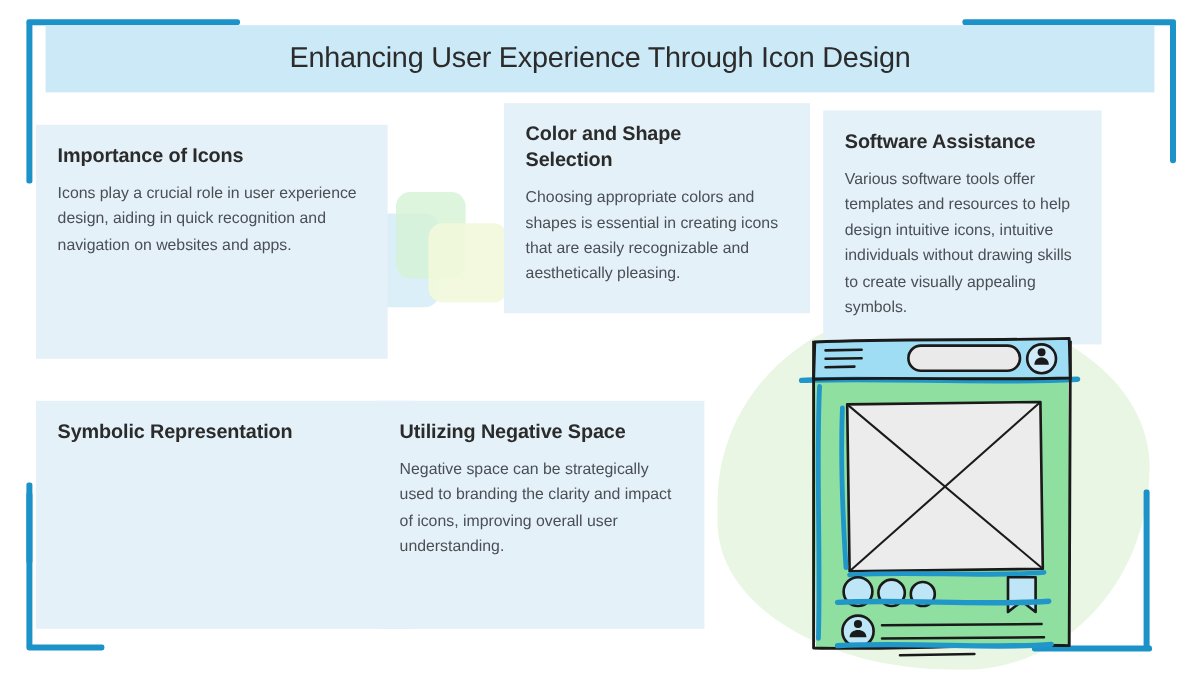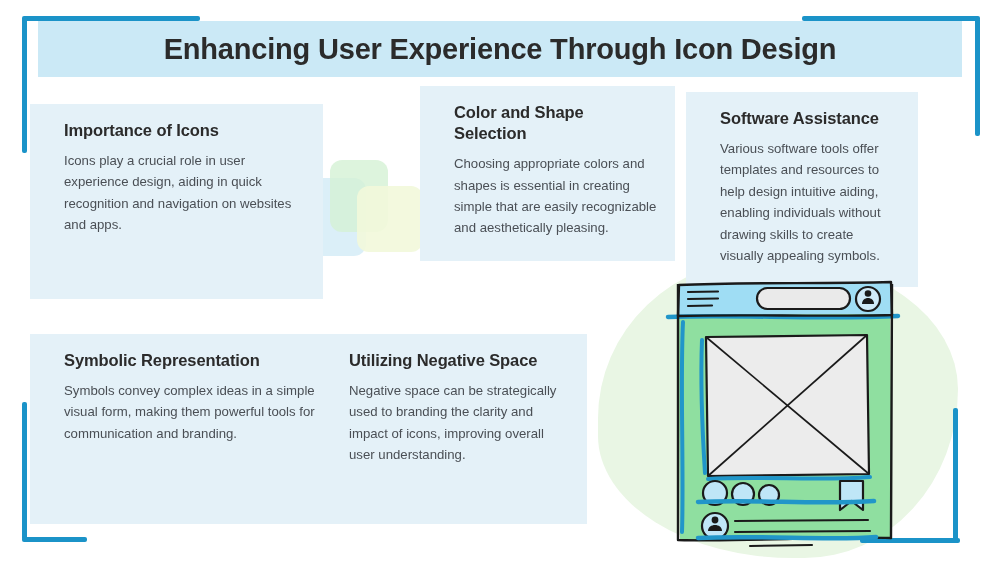--- a/index.html
+++ b/index.html
@@ -42,33 +42,33 @@
     left: 38px;
     top: 21px;
     width: 924px;
     height: 56px;
     background: #cbe9f6;
     display: flex;
     align-items: center;
     justify-content: center;
   }
   .title-text {
-    font-size: 29px;
-    font-weight: bold;
+    font-size: 24px;
+    font-weight: normal;
     color: #2b2b2b;
     letter-spacing: -0.2px;
     white-space: nowrap;
   }
 
   
   .card {
     position: absolute;
     background: #e4f1f8;
     box-sizing: border-box;
-    padding: 16px 18px 14px 34px;
+    padding: 16px 18px 14px 18px;
   }
   .card-title {
     font-size: 16.5px;
     font-weight: bold;
     color: #2b2b2b;
     line-height: 1.28;
     margin: 0 0 9px 0;
     letter-spacing: -0.1px;
   }
   .card-body {
@@ -133,31 +133,30 @@
   <div class="deco-sq" style="left:330px; top:160px; width:58px; height:72px; background:#d5f1d4; opacity:0.8;"></div>
   <div class="deco-sq" style="left:357px; top:186px; width:66px; height:66px; background:#f2f8da; opacity:0.9;"></div>
 
   <div class="card" style="left:30px; top:104px; width:293px; height:195px;">
     <p class="card-title">Importance of Icons</p>
     <p class="card-body">Icons play a crucial role in user experience design, aiding in quick recognition and navigation on websites and apps.</p>
   </div>
 
   <div class="card" style="left:420px; top:86px; width:255px; height:175px;">
     <p class="card-title" style="max-width:170px;">Color and Shape Selection</p>
-    <p class="card-body">Choosing appropriate colors and shapes is essential in creating simple that are easily recognizable and aesthetically pleasing.</p>
+    <p class="card-body">Choosing appropriate colors and shapes is essential in creating icons that are easily recognizable and aesthetically pleasing.</p>
   </div>
 
   <div class="card" style="left:686px; top:92px; width:232px; height:195px;">
     <p class="card-title">Software Assistance</p>
-    <p class="card-body">Various software tools offer templates and resources to help design intuitive aiding, enabling individuals without drawing skills to create visually appealing symbols.</p>
+    <p class="card-body">Various software tools offer templates and resources to help design intuitive icons, intuitive individuals without drawing skills to create visually appealing symbols.</p>
   </div>
 
   <div class="card" style="left:30px; top:334px; width:314px; height:190px;">
     <p class="card-title">Symbolic Representation</p>
-    <p class="card-body">Symbols convey complex ideas in a simple visual form, making them powerful tools for communication and branding.</p>
   </div>
 
   <div class="card" style="left:315px; top:334px; width:272px; height:190px;">
     <p class="card-title">Utilizing Negative Space</p>
     <p class="card-body">Negative space can be strategically used to branding the clarity and impact of icons, improving overall user understanding.</p>
   </div>
 
   <div class="illus">
     <svg width="248" height="285" viewBox="0 0 248 285" xmlns="http://www.w3.org/2000/svg">
 

